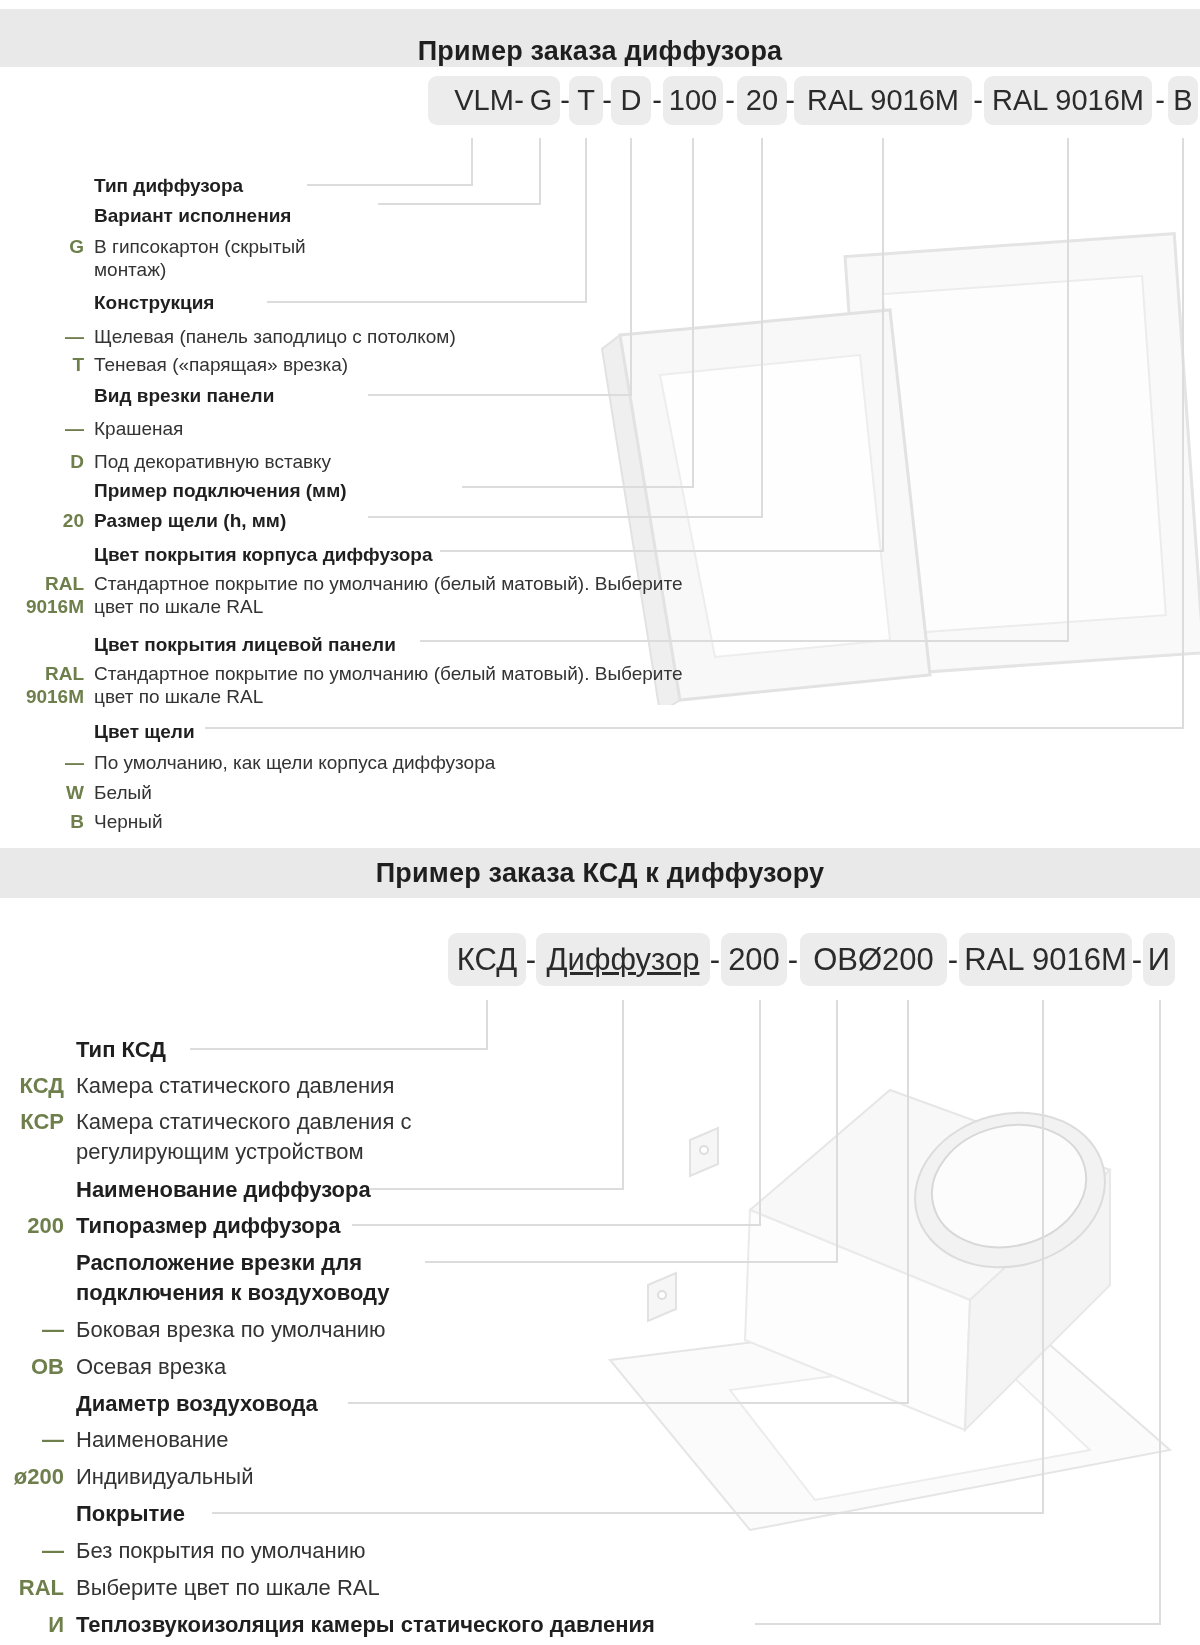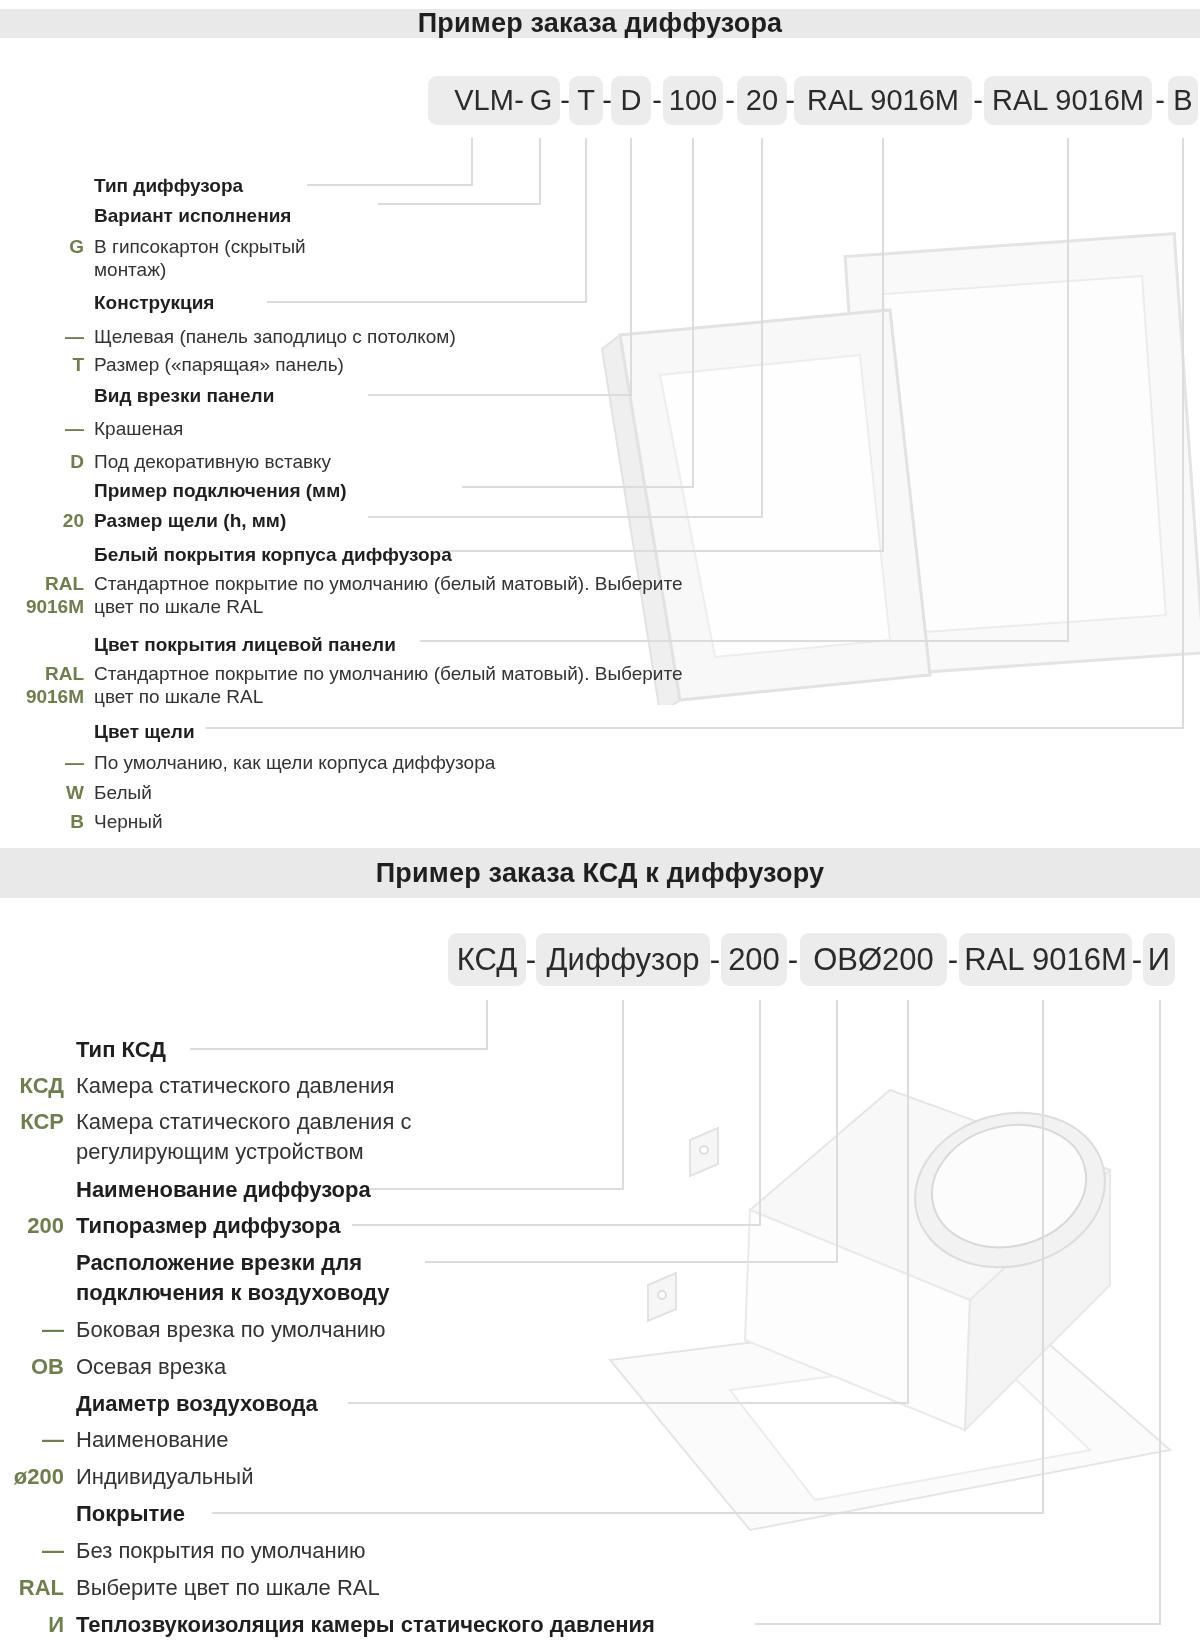--- a/index.html
+++ b/index.html
@@ -36,21 +36,21 @@
   .s2row .lbl{left:76px;}
 
   
   .art{position:absolute;z-index:1;}
 </style>
 </head>
 <body>
 
 <div id="screen">
 
-  <div class="band" style="top:9px;height:29px;">
+  <div class="band" style="top:9px;height:58px;align-items:flex-end;">
     <span class="band-title">Пример заказа диффузора</span>
   </div>
 
   <div class="art" style="left:590px;top:225px;">
     <svg width="610" height="480" viewBox="0 0 610 480">
       <g transform="rotate(-4 430 240)">
         <rect x="270" y="20" width="330" height="420" fill="#f9f9f9" stroke="#e4e4e4" stroke-width="3"></rect>
         <rect x="305" y="60" width="260" height="340" fill="#fdfdfd" stroke="#ececec" stroke-width="2"></rect>
       </g>
       <path d="M30,110 L12,124 L70,488 L90,475 Z" fill="#efefef" stroke="#e2e2e2" stroke-width="2"></path>
@@ -112,21 +112,21 @@
   <div class="lrow s1row bold" style="top:289px;">
       <span class="code"></span>
       <span class="lbl">Конструкция</span>
     </div>
   <div class="lrow s1row" style="top:323px;">
       <span class="code">—</span>
       <span class="lbl">Щелевая (панель заподлицо с потолком)</span>
     </div>
   <div class="lrow s1row" style="top:351px;">
       <span class="code">T</span>
-      <span class="lbl">Размер («парящая» панель)</span>
+      <span class="lbl">Теневая («парящая» врезка)</span>
     </div>
   <div class="lrow s1row bold" style="top:382px;">
       <span class="code"></span>
       <span class="lbl">Вид врезки панели</span>
     </div>
   <div class="lrow s1row" style="top:415px;">
       <span class="code">—</span>
       <span class="lbl">Крашеная</span>
     </div>
   <div class="lrow s1row" style="top:448px;">
@@ -136,21 +136,21 @@
   <div class="lrow s1row bold" style="top:477px;">
       <span class="code"></span>
       <span class="lbl">Пример подключения (мм)</span>
     </div>
   <div class="lrow s1row bold" style="top:507px;">
       <span class="code">20</span>
       <span class="lbl">Размер щели (h, мм)</span>
     </div>
   <div class="lrow s1row bold" style="top:541px;">
       <span class="code"></span>
-      <span class="lbl">Белый покрытия корпуса диффузора</span>
+      <span class="lbl">Цвет покрытия корпуса диффузора</span>
     </div>
   <div class="lrow s1row" style="top:572px;height:46px;line-height:23px;">
       <span class="code">RAL
 9016M</span>
       <span class="lbl">Стандартное покрытие по умолчанию (белый матовый). Выберите
 цвет по шкале RAL</span>
     </div>
   <div class="lrow s1row bold" style="top:631px;">
       <span class="code"></span>
       <span class="lbl">Цвет покрытия лицевой панели</span>
@@ -194,21 +194,21 @@
       <path d="M160,150 L380,240 L375,370 L155,280 Z" fill="#fdfdfd" stroke="#eaeaea" stroke-width="2"></path>
       <path d="M380,240 L520,110 L520,225 L375,370 Z" fill="#f4f4f4" stroke="#e8e8e8" stroke-width="2"></path>
       <g transform="rotate(-14 420 130)">
         <ellipse cx="420" cy="130" rx="96" ry="76" fill="#f2f2f2" stroke="#dcdcdc" stroke-width="2"></ellipse>
         <ellipse cx="420" cy="126" rx="78" ry="60" fill="#fcfcfc" stroke="#d8d8d8" stroke-width="2"></ellipse>
       </g>
     </svg>
   </div>
 
   <div class="cbox s2box" style="left:448px;width:78px;">КСД</div>
-  <div class="cbox s2box" style="left:536px;width:174px;">Диффузор</div>
+  <div class="cbox s2box" style="left:536px;width:174px;text-decoration:underline;">Диффузор</div>
   <div class="cbox s2box" style="left:721px;width:66px;">200</div>
   <div class="cbox s2box" style="left:800px;width:147px;">ОВØ200</div>
   <div class="cbox s2box" style="left:959px;width:173px;">RAL 9016M</div>
   <div class="cbox s2box" style="left:1143px;width:32px;">И</div>
   <span class="dash s2dash" style="left:524px;">-</span>
   <span class="dash s2dash" style="left:708px;">-</span>
   <span class="dash s2dash" style="left:786px;">-</span>
   <span class="dash s2dash" style="left:946px;">-</span>
   <span class="dash s2dash" style="left:1130px;">-</span>
 

